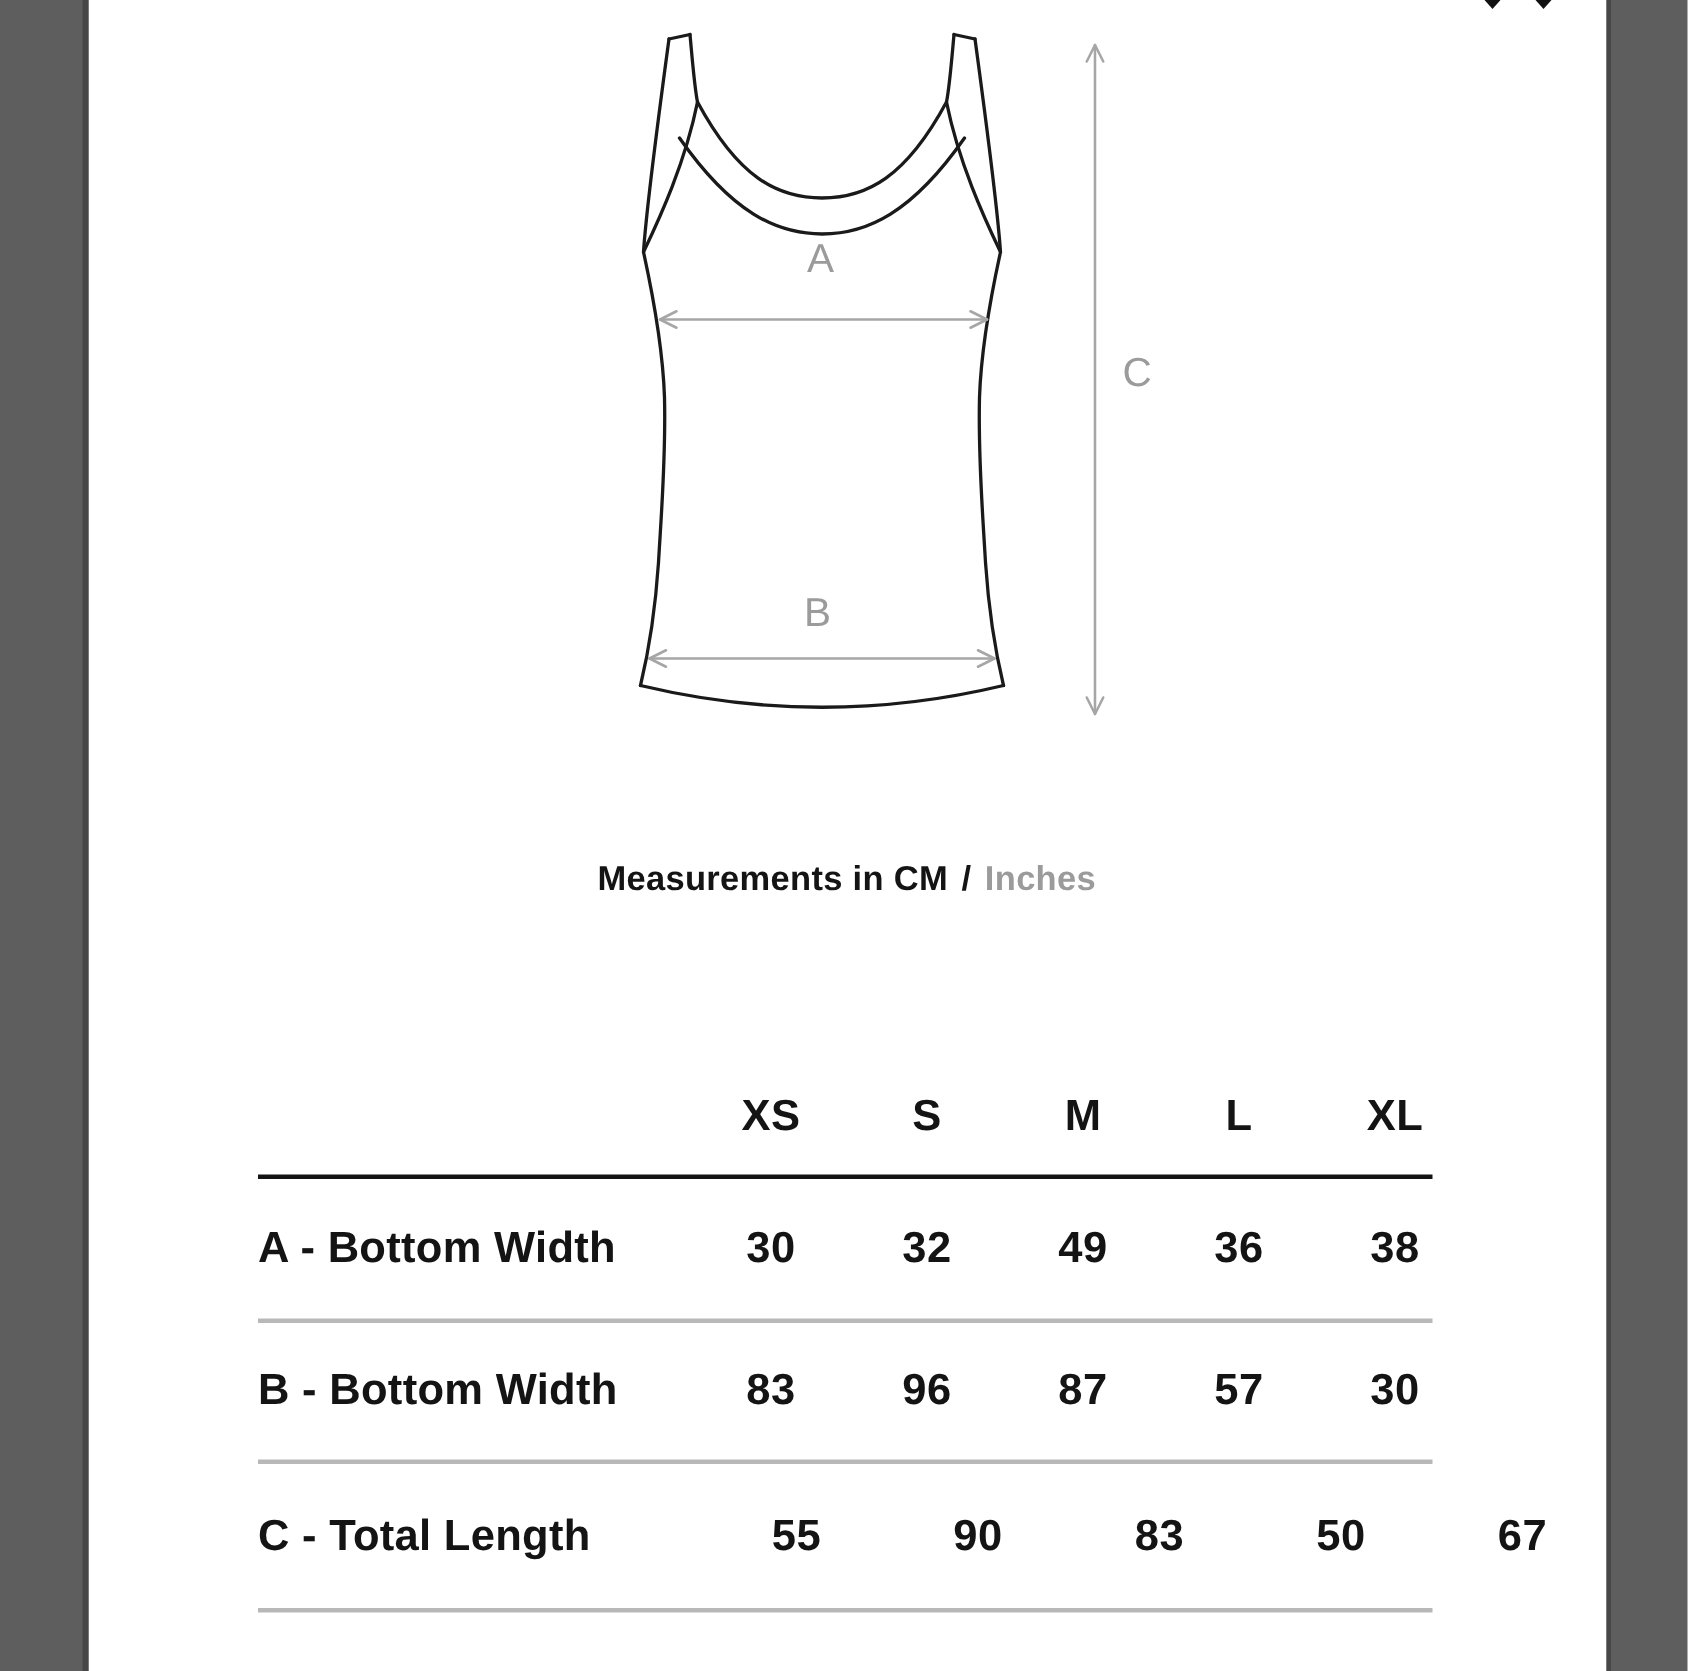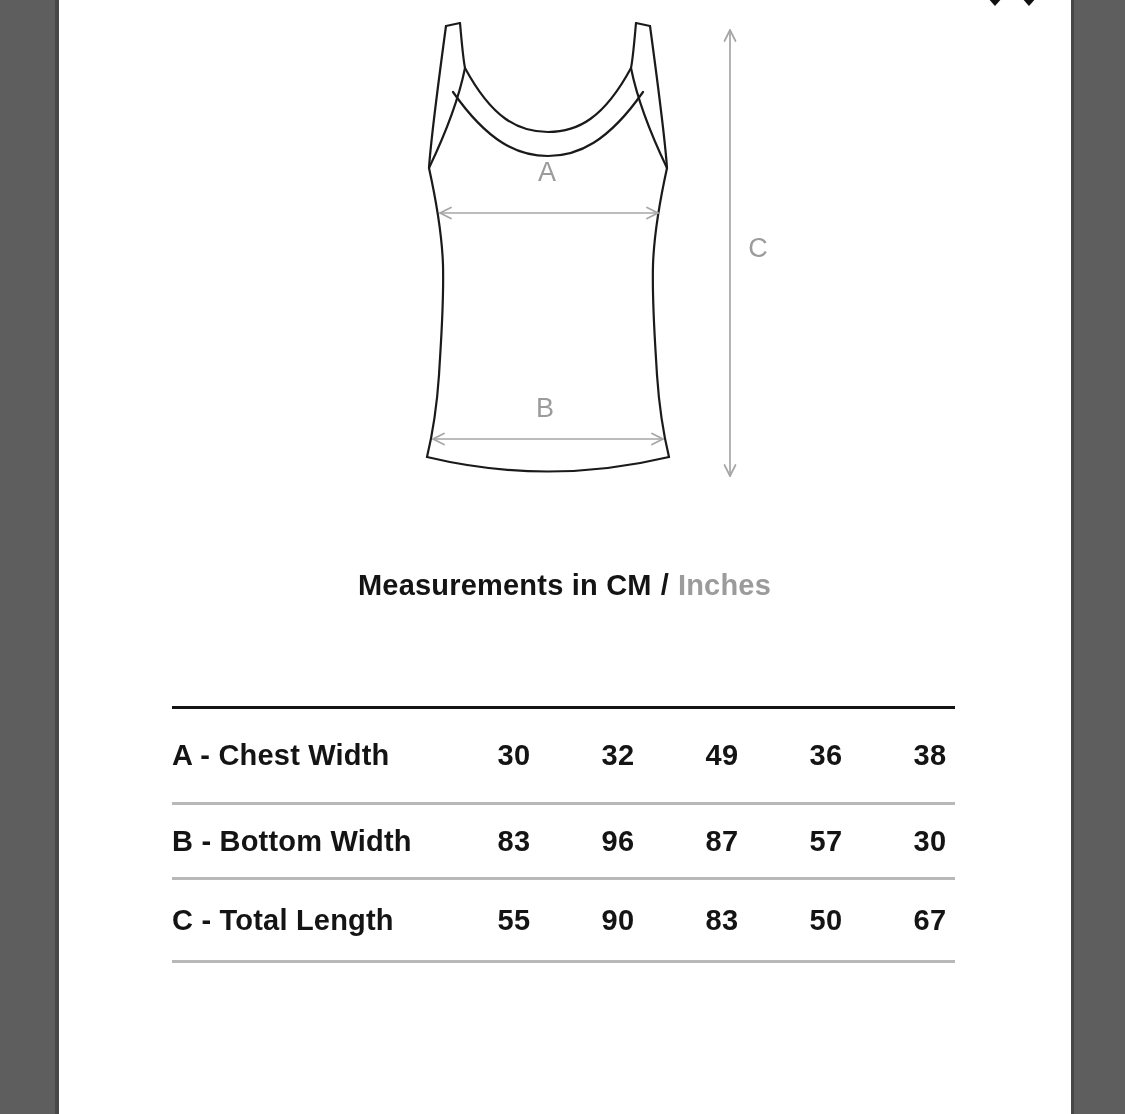--- a/index.html
+++ b/index.html
@@ -51,21 +51,21 @@
     font-weight: 400;
   }
 
   
   .unit-title {
     position: absolute;
     left: 59px;
     top: 566px;
     width: 1011px;
     text-align: center;
-    font-size: 29px;
+    font-size: 23px;
     font-weight: 700;
     line-height: 38px;
     letter-spacing: 0.2px;
   }
   .unit-title .sep { color: #141414; margin: 0 9px; }
   .unit-title .unit-alt { color: #9b9b9b; cursor: pointer; }
 
   
   .size-table {
     position: absolute;
@@ -74,22 +74,22 @@
     font-size: 29px;
     font-weight: 700;
   }
   .t-row {
     display: grid;
     grid-template-columns: 290px repeat(5, 104px);
     align-items: center;
   }
   .t-row--head { height: 77px; }
   .t-row--r1 { height: 93px; }
-  .t-row--r2 { height: 72px; }
-  .t-row--r3 { height: 80px; }
+  .t-row--r2 { height: 91px; }
+  .t-row--r3 { height: 96px; gap: 17px; }
   .t-cell { text-align: center; letter-spacing: 0.3px; }
   .t-cell--label { text-align: left; letter-spacing: 0.2px; }
   .t-line { width: 783px; height: 3px; background: #b8b8b8; }
   .t-line--strong { background: #141414; }
 </style>
 </head>
 <body>
 
 <div class="backdrop backdrop--left"></div>
 <div class="backdrop backdrop--right"></div>
@@ -140,25 +140,33 @@
     <text class="fig-letter" x="338" y="237" text-anchor="middle">C</text>
   </svg>
 </div>
 
 <div class="unit-title">
   <span>Measurements in CM</span><span class="sep">/</span><span class="unit-alt">Inches</span>
 </div>
 
 <div class="size-table">
 
+  <div class="t-row t-row--head">
+    <div class="t-cell t-cell--label"></div>
+    <div class="t-cell">XS</div>
+    <div class="t-cell">S</div>
+    <div class="t-cell">M</div>
+    <div class="t-cell">L</div>
+    <div class="t-cell">XL</div>
+  </div>
 
   <div class="t-line t-line--strong"></div>
 
   <div class="t-row t-row--r1">
-    <div class="t-cell t-cell--label">A - Chest Width</div>
+    <div class="t-cell t-cell--label">A - Bottom Width</div>
     <div class="t-cell">30</div>
     <div class="t-cell">32</div>
     <div class="t-cell">49</div>
     <div class="t-cell">36</div>
     <div class="t-cell">38</div>
   </div>
 
   <div class="t-line"></div>
 
   <div class="t-row t-row--r2">

